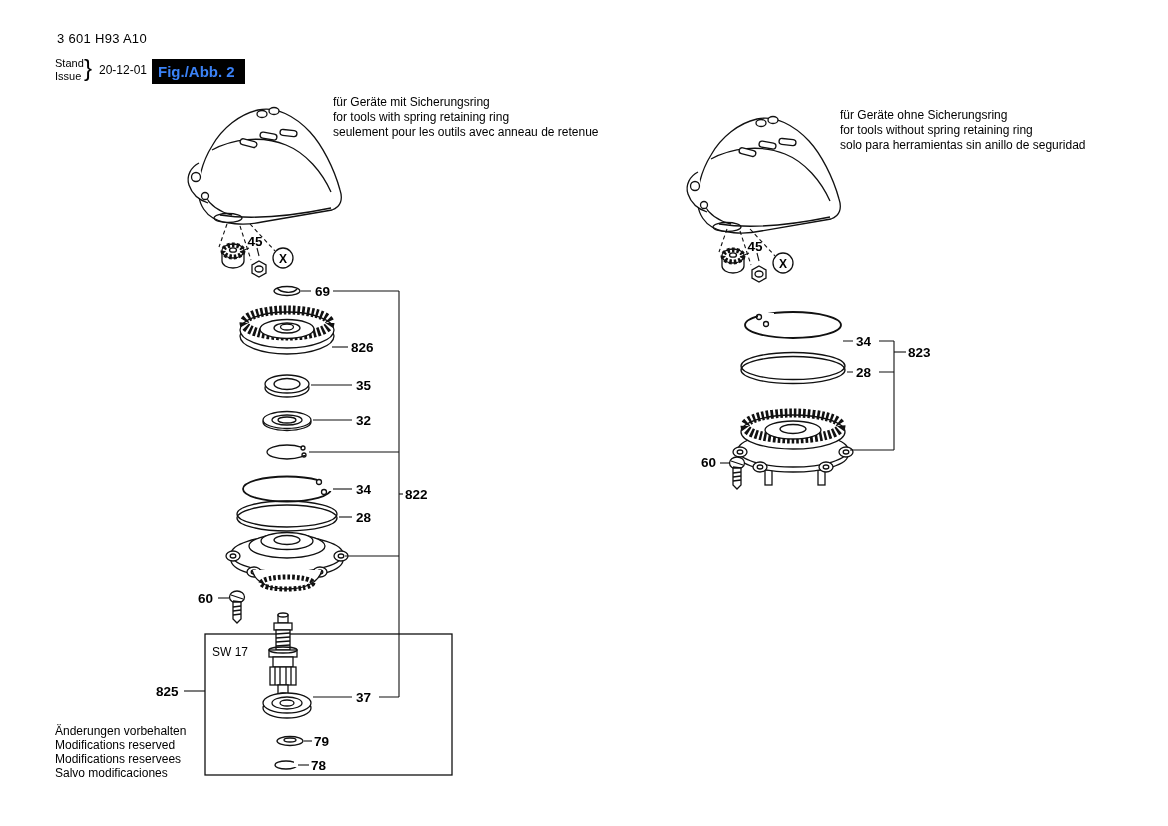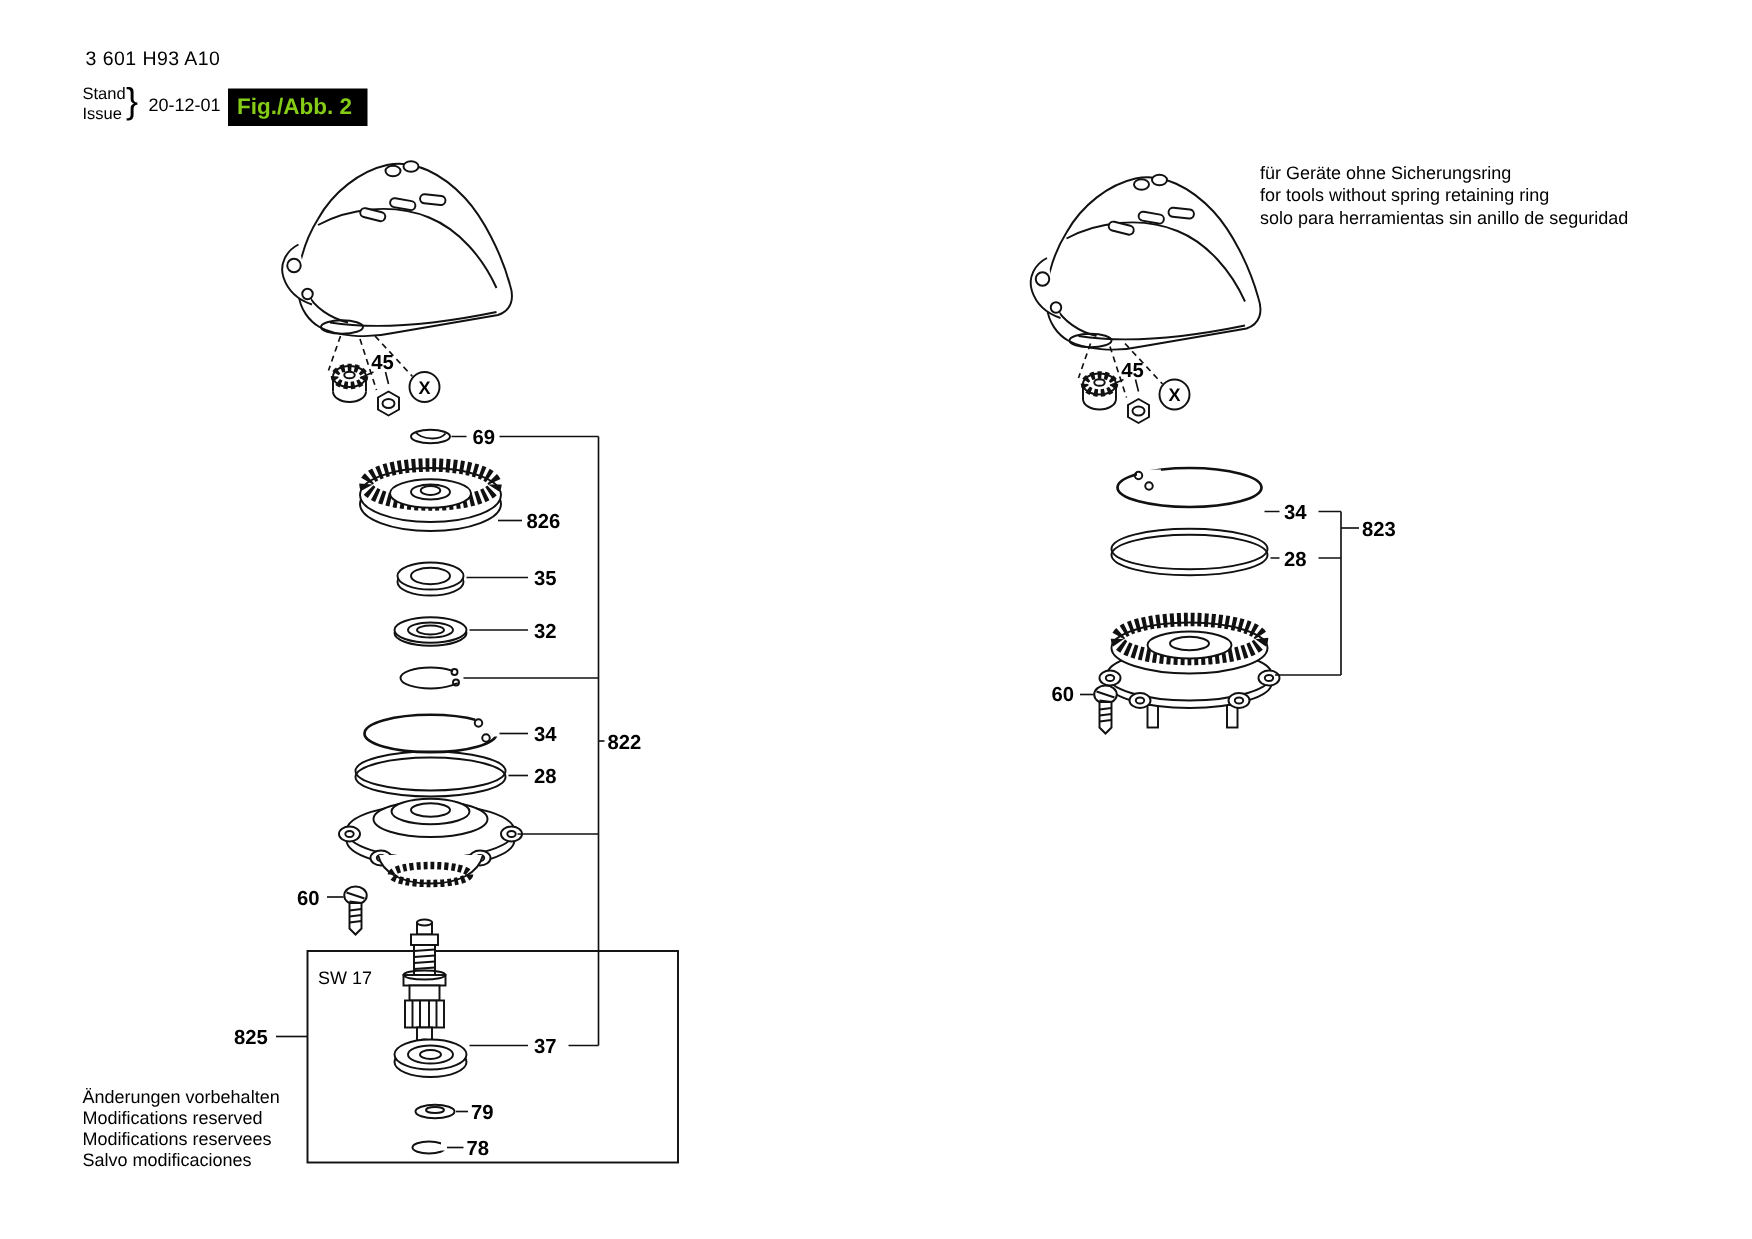--- a/index.html
+++ b/index.html
@@ -5,21 +5,21 @@
   html,body{margin:0;padding:0}
   body{width:1168px;height:826px;background:#fff;position:relative;overflow:hidden;
        font-family:"Liberation Sans",sans-serif;color:#000}
   .abs{position:absolute}
   .notes{font-size:12px;line-height:15px;white-space:nowrap}
   .footer{font-size:12px;line-height:14px;white-space:nowrap}
   .pn{font-size:13px;letter-spacing:.3px}
   .rev{font-size:11px;line-height:13px}
   .brace{font-size:24px;font-weight:300;line-height:24px}
   .date{font-size:12px}
-  .figbox{background:#000;color:#84cc16;font-weight:700;font-size:15px;
+  .figbox{background:#000;color:#3b82f6;font-weight:700;font-size:15px;
           padding:4px 10px 4px 6px;line-height:17px}
   svg{position:absolute;left:0;top:0}
   .ln{fill:none;stroke:#111;stroke-width:1.3}
   .lt{fill:none;stroke:#111;stroke-width:1.1}
   .fw{fill:#fff;stroke:#111;stroke-width:1.3}
   .teeth{fill:none;stroke:#111;stroke-dasharray:2.6 2}
   .dash{stroke-dasharray:4 3}
   .thk{stroke-width:1.8}
   text{fill:#000;stroke:none;font-family:"Liberation Sans",sans-serif}
   .plbl{font-size:13.5px;font-weight:700}
@@ -268,20 +268,23 @@
 <div class="abs rev" style="left:55px;top:57px">
   <div>Stand</div>
   <div>Issue</div>
 </div>
 <div class="abs brace" style="left:84px;top:56px">}</div>
 <div class="abs date" style="left:99px;top:63px">20-12-01</div>
 
 <div class="abs figbox" style="left:152px;top:59px">Fig./Abb. 2</div>
 
 <div class="abs notes" style="left:333px;top:95px">
+  <div>für Geräte mit Sicherungsring</div>
+  <div>for tools with spring retaining ring</div>
+  <div>seulement pour les outils avec anneau de retenue</div>
 </div>
 
 <div class="abs notes" style="left:840px;top:108px">
   <div>für Geräte ohne Sicherungsring</div>
   <div>for tools without spring retaining ring</div>
   <div>solo para herramientas sin anillo de seguridad</div>
 </div>
 
 <div class="abs footer" style="left:55px;top:724px">
   <div>Änderungen vorbehalten</div>

